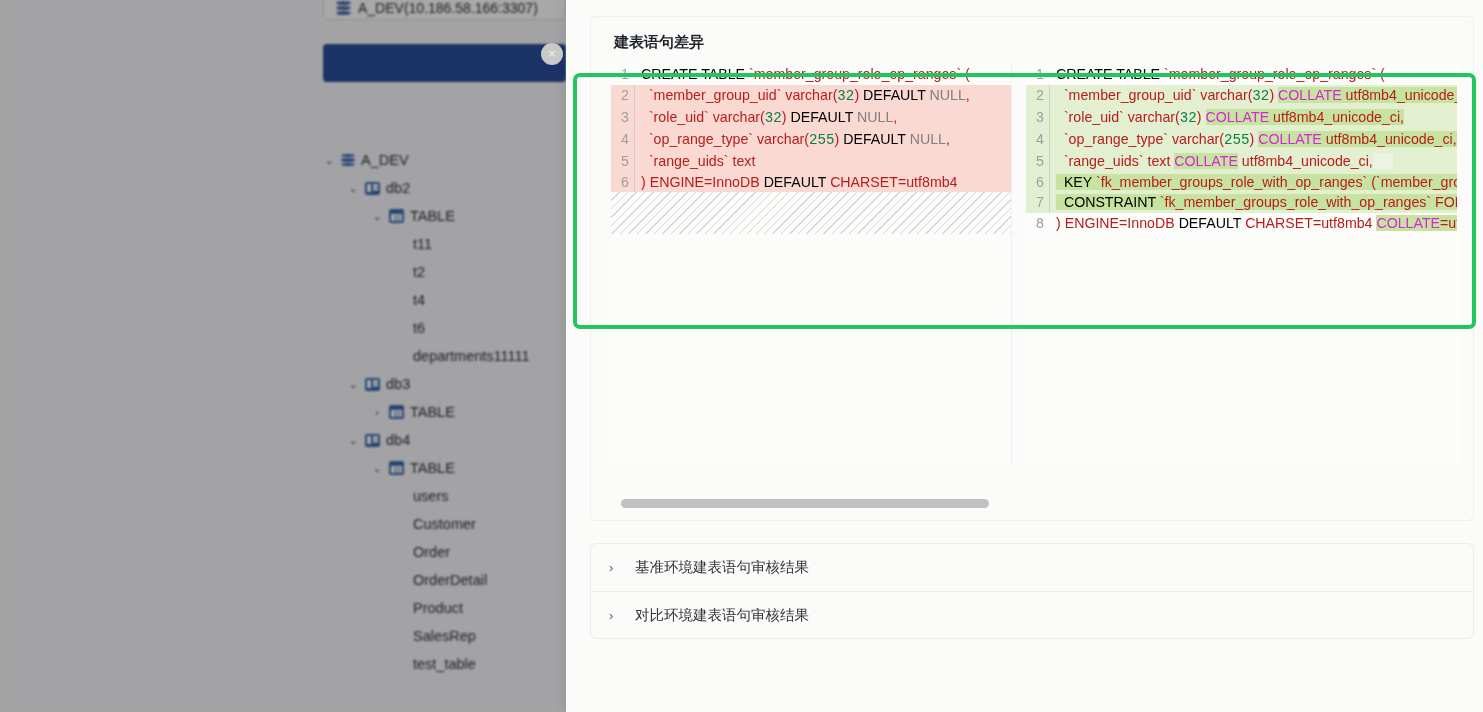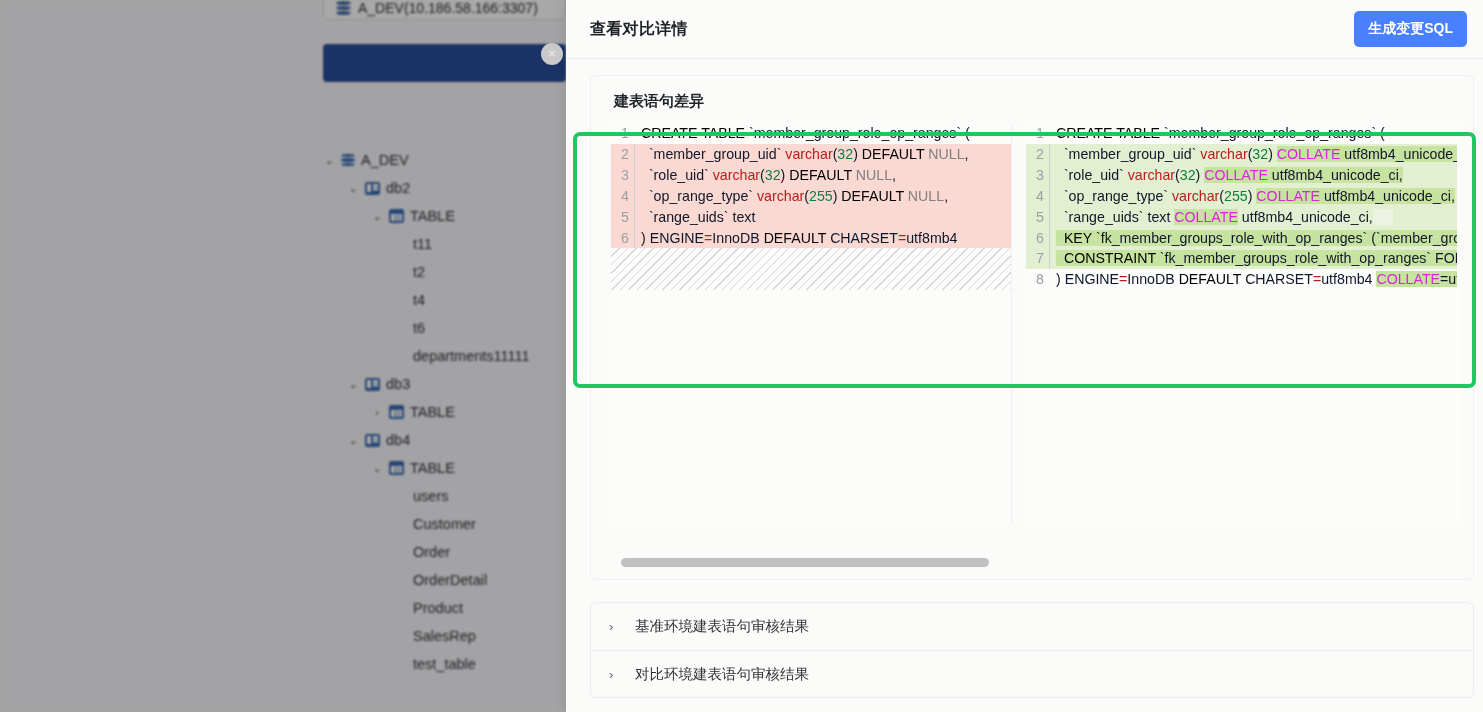--- a/index.html
+++ b/index.html
@@ -183,24 +183,24 @@
 
   .row-del  { background: #fbd9d3; }
   .row-ins  { background: #e3efd1; }
   .row-ctx  { background: transparent; }
   .word-ins { background: #c7e3a0; text-align: right; }
   .word-pad { background: #edf3e3; }
 
   
   .kw  { color: #000000; }
   .ty  { color: #b91c1c; }
-  .num { color: #0b7f3f; }
+  .num { color: #0b7f3f; font-family: Liberation Mono, monospace; }
   .nul { color: #808080; }
   .col { color: #d626d6; }
-  .pl  { color: #0f172a; }
+  .pl  { color: #b91c1c; }
 
   .filler {
     height: 42px;
     background-image: repeating-linear-gradient(
       -45deg,
       #d6d6d6 0px, #d6d6d6 1px,
       rgba(0,0,0,0) 1px, rgba(0,0,0,0) 6px
     );
   }
   .pane-rest { background: #fcfcfb; }
@@ -349,24 +349,20 @@
         </div>
       </div>
   </div>
   <div class="bg-shade"></div>
 </div>
 
 <div id="modal">
 
   <button class="close-circle">×</button>
 
-  <div class="modal-header">
-    <div class="modal-title">查看对比详情</div>
-    <button class="gen-sql-btn">生成变更SQL</button>
-  </div>
 
   <div class="modal-body">
 
     <div class="diff-card">
       <div class="diff-card-title">建表语句差异</div>
 
       <div class="diff-wrap">
         <div class="diff-pane left">
           <div class="code" id="diff-left"><div class="crow row-ctx"><span class="lnum">1</span><span class="ctxt"><span class="kw">CREATE TABLE </span><span class="pl">`member_group_role_op_ranges` (</span></span></div><div class="crow row-del"><span class="lnum sep">2</span><span class="ctxt"><span class="pl">  `member_group_uid` </span><span class="ty">varchar</span><span class="pl">(</span><span class="num">32</span><span class="pl">) </span><span class="kw">DEFAULT </span><span class="nul">NULL</span><span class="pl">,</span></span></div><div class="crow row-del"><span class="lnum sep">3</span><span class="ctxt"><span class="pl">  `role_uid` </span><span class="ty">varchar</span><span class="pl">(</span><span class="num">32</span><span class="pl">) </span><span class="kw">DEFAULT </span><span class="nul">NULL</span><span class="pl">,</span></span></div><div class="crow row-del"><span class="lnum sep">4</span><span class="ctxt"><span class="pl">  `op_range_type` </span><span class="ty">varchar</span><span class="pl">(</span><span class="num">255</span><span class="pl">) </span><span class="kw">DEFAULT </span><span class="nul">NULL</span><span class="pl">,</span></span></div><div class="crow row-del"><span class="lnum sep">5</span><span class="ctxt"><span class="pl">  `range_uids` text</span></span></div><div class="crow row-del"><span class="lnum sep">6</span><span class="ctxt"><span class="pl">) ENGINE</span><span class="ty">=</span><span class="pl">InnoDB </span><span class="kw">DEFAULT </span><span class="pl">CHARSET</span><span class="ty">=</span><span class="pl">utf8mb4</span></span></div><div class="filler" style="height: 42px;"></div><div class="pane-rest" style="height: 260px;"></div></div>
         </div>

